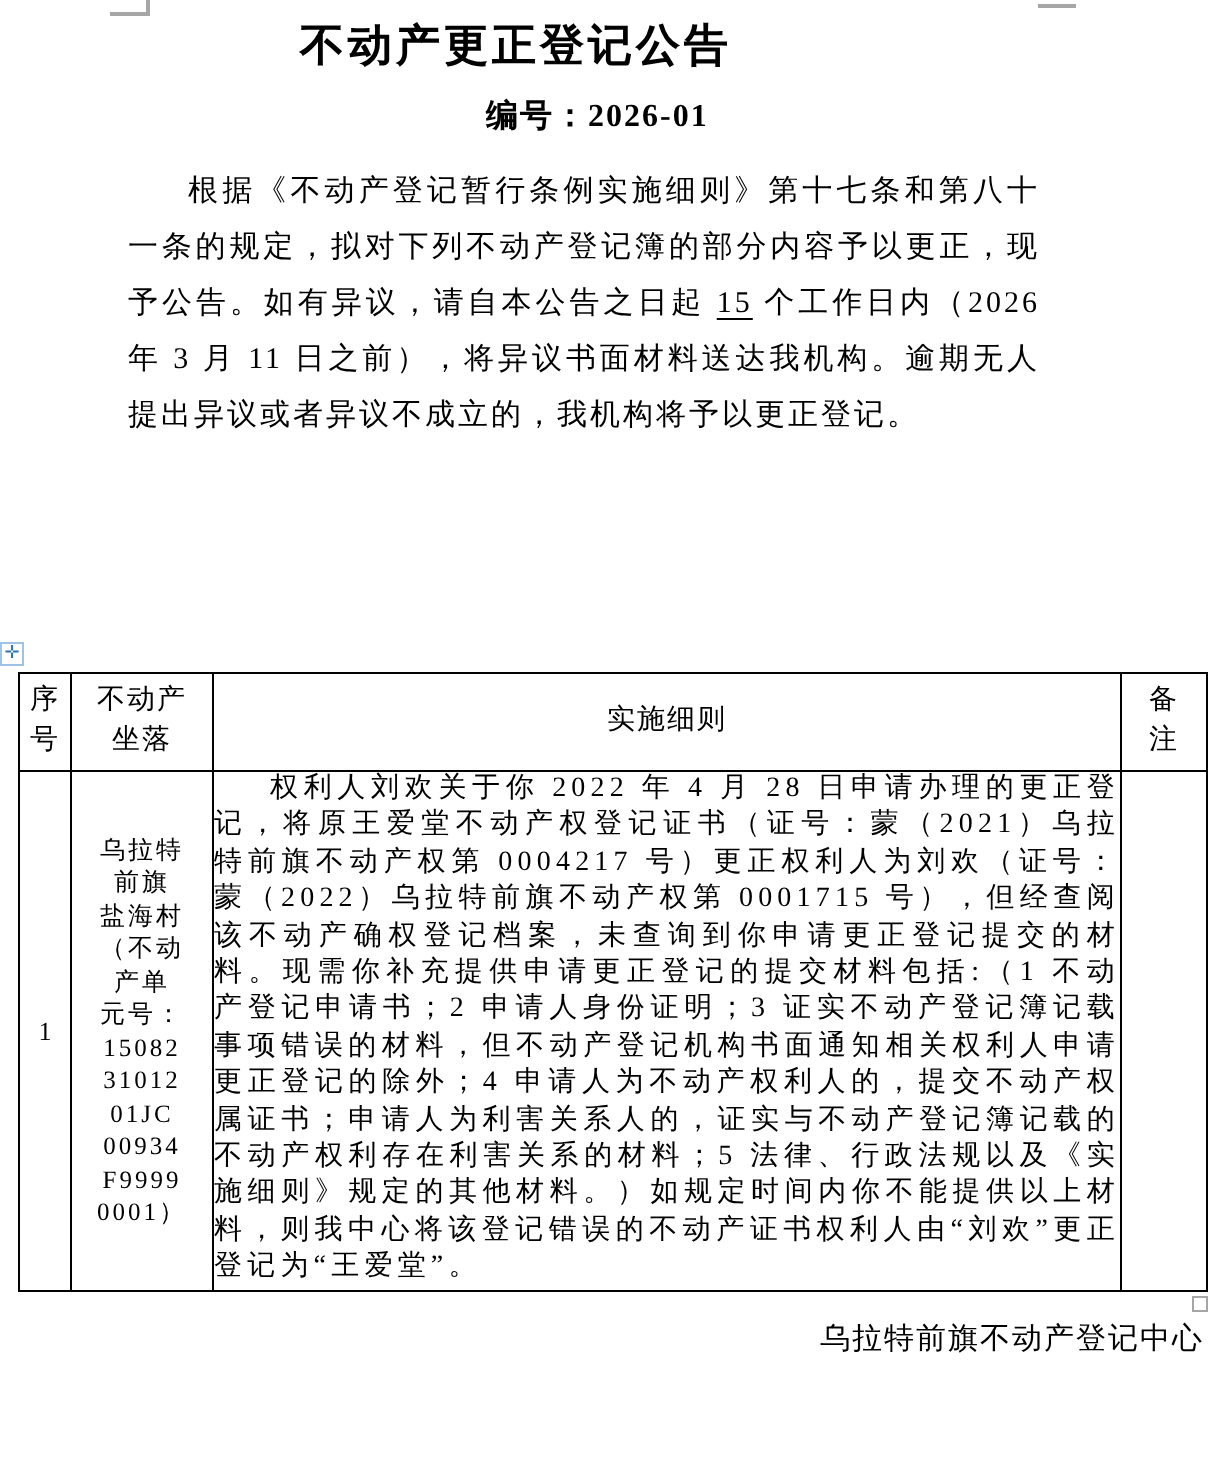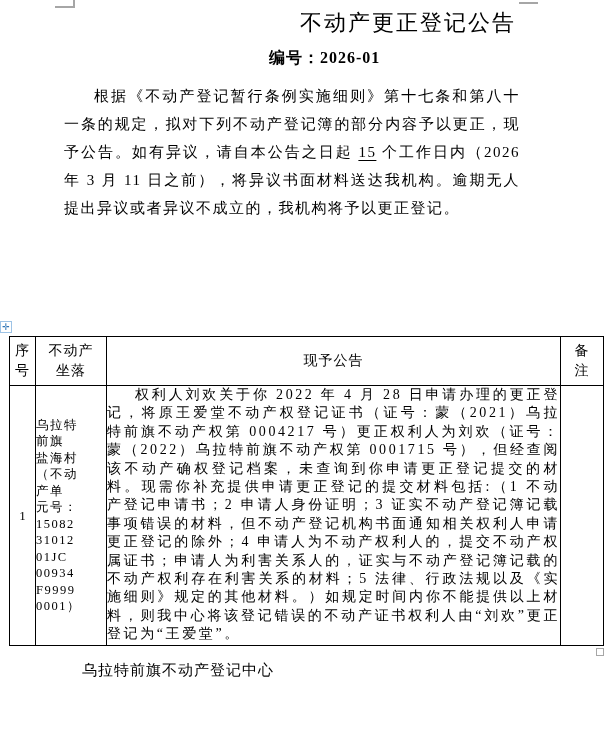--- a/index.html
+++ b/index.html
@@ -7,53 +7,53 @@
   body {
     width:608px; height:740px; position:relative; overflow:hidden;
     font-family:"Liberation Serif","DejaVu Serif",serif; color:#000;
   }
   
   .mark-tl { position:absolute; left:55px; top:0; width:20px; height:8px;
     border-right:2px solid #a6a6a6; border-bottom:2px solid #a6a6a6; }
   .mark-tr { position:absolute; left:519px; top:2px; width:19px; height:0;
     border-top:2px solid #a6a6a6; }
 
-  .title { position:absolute; left:0; top:8px; width:516px; text-align:right;
-    font-size:22px; font-weight:normal; letter-spacing:2px; }
+  .title { position:absolute; left:0; top:8px; width:516px; text-align:center;
+    font-size:22px; font-weight:bold; letter-spacing:2px; }
   .doc-number { position:absolute; left:243px; top:48px; font-size:16px;
-    font-weight:bold; letter-spacing:1px;margin-left:26px; }
+    font-weight:bold; letter-spacing:1px; }
 
   .body-text { position:absolute; left:64px; top:82px; width:456px;
     font-size:15px; line-height:28px; letter-spacing:1.5px; text-align:justify; }
   .body-text p { text-indent:2em; margin:0; }
   .uline { text-decoration:underline; text-underline-offset:3px; }
 
   .table-handle { position:absolute; left:0; top:321px; width:12px; height:12px;
     border:1px solid #9dc3e6; background:#fff; color:#2e74b5; font-size:9px;
     line-height:10px; text-align:center; font-family:"DejaVu Sans",sans-serif; }
 
   table.correction { position:absolute; left:9px; top:336px; width:594px;
     border-collapse:collapse; table-layout:fixed; background:#fff; }
   table.correction th, table.correction td { border:1px solid #000; padding:0; }
   tr.hdr { height:49px; }
   tr.row { height:260px; }
   th.h { font-weight:normal; font-size:14px; line-height:20px; letter-spacing:1px;
     white-space:pre-line; text-align:center; vertical-align:middle; }
   td.index-cell { text-align:center; vertical-align:middle; font-size:13px; }
   td.location-cell { font-size:12.5px; line-height:16.5px; letter-spacing:1.5px;
-    white-space:pre-line; text-align:left; vertical-align:middle; }
+    white-space:pre-line; text-align:center; vertical-align:middle; }
   td.content-cell { padding:3px 5px 2px 6px; font-size:14px; line-height:18.4px;
     letter-spacing:2.6px; text-align:justify; text-indent:2em; vertical-align:top;margin-left:24px; }
   td.remark-cell { vertical-align:middle; text-align:center; font-size:13px; }
 
   .resize-handle { position:absolute; left:596px; top:648px; width:8px; height:8px;
     border:1px solid #a6a6a6; background:#fff; }
 
   .footer { position:absolute; left:82px; top:660px; width:520px;
-    text-align:left; font-size:15px; letter-spacing:1px; line-height:20px; }
+    text-align:right; font-size:15px; letter-spacing:1px; line-height:20px; }
   .footer .org { margin-bottom:15px; }
 </style>
 </head>
 <body>
 
 <div class="mark-tl"></div>
 <div class="mark-tr"></div>
 
 <div class="title">不动产更正登记公告</div>
 <div class="doc-number">编号：2026-01</div>
@@ -70,21 +70,21 @@
       <col style="width:71px">
       <col style="width:454px">
       <col style="width:43px">
   </colgroup>
   <tbody>
       <tr class="hdr">
     <th class="h">序
 号</th>
     <th class="h">不动产
 坐落</th>
-    <th class="h">现予公告</th>
+    <th class="h">实施细则</th>
     <th class="h">备
 注</th>
   </tr>
   <tr class="row">
     <td class="index-cell">1</td>
     <td class="location-cell">乌拉特
 前旗
 盐海村
 （不动
 产单

